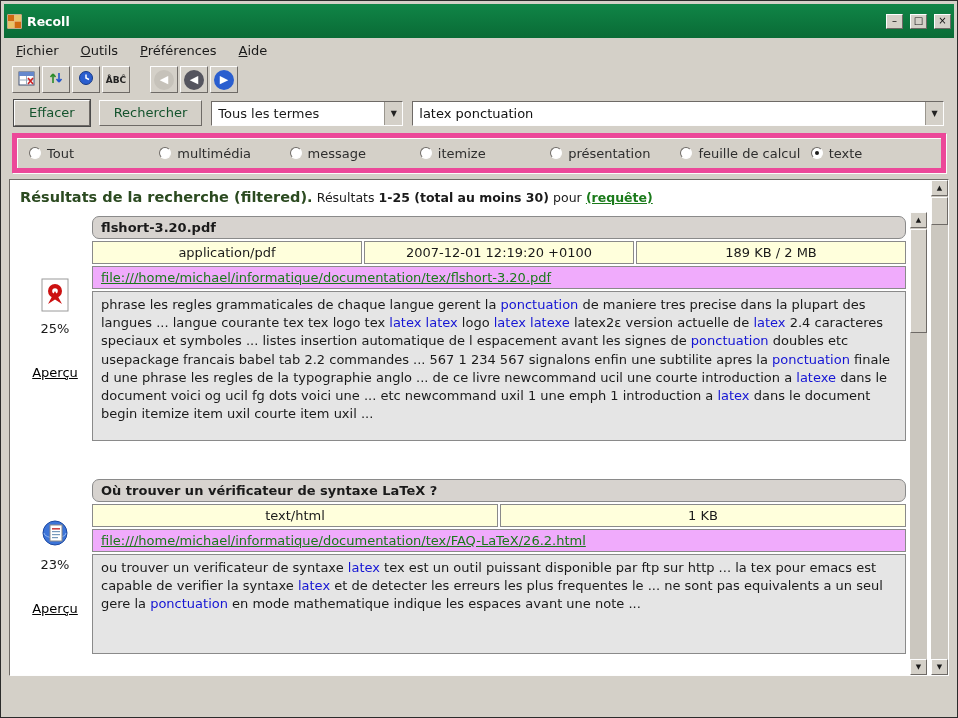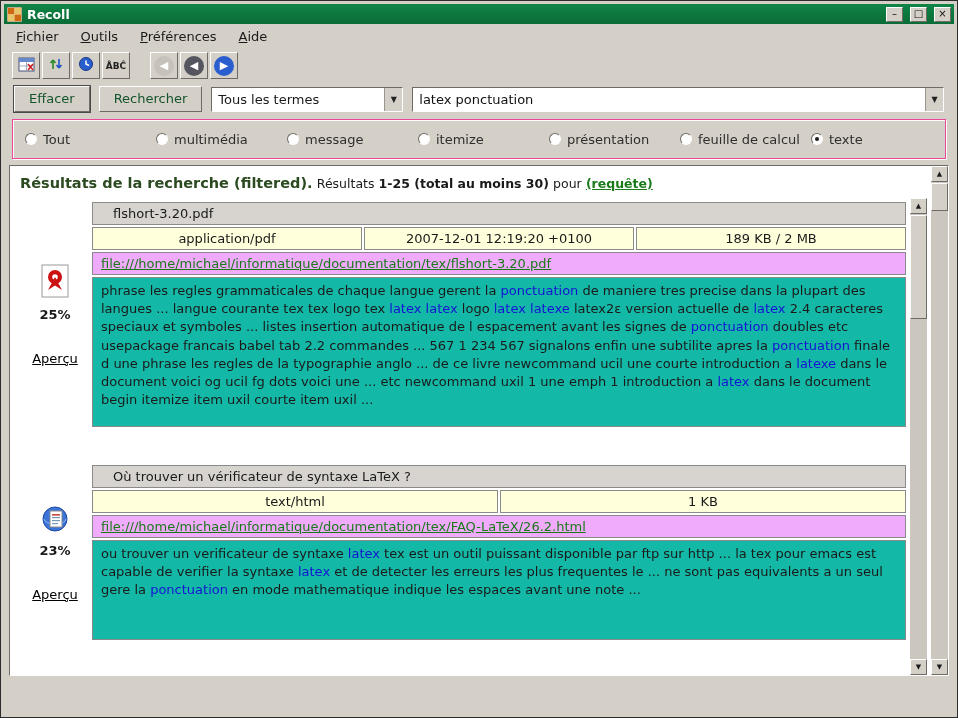--- a/index.html
+++ b/index.html
@@ -3,21 +3,21 @@
 <meta charset="utf-8">
 <style>
   * { box-sizing: border-box; margin: 0; padding: 0; }
   html,body { width:958px; height:718px; overflow:hidden; }
   body { font-family:"DejaVu Sans", sans-serif; font-size:13px; color:#1a1a1a; background:#d4d0c8; }
 
   .window { width:958px; height:718px; background:#d4d0c8; border:1px solid #2b2b2b;
             padding:3px; display:flex; flex-direction:column; }
 
   
-  .titlebar { height:20px; background:linear-gradient(#108547,#0a6b36); display:flex;
+  .titlebar { height:34px; background:linear-gradient(#108547,#0a6b36); display:flex;
               align-items:center; padding:0 3px; gap:5px; flex:none; }
   .titlebar .title { color:#fff; font-weight:bold; font-size:12.5px; flex:1; }
   .app-icon { width:15px; height:15px; display:inline-block; }
   .winbtn { width:17px; height:15px; background:#d4d0c8; border:1px solid;
             border-color:#fdfdfd #6e6a66 #6e6a66 #fdfdfd; font-size:10px; line-height:12px;
             text-align:center; color:#111; margin-left:2px; }
 
   
   .menubar { height:25px; display:flex; align-items:center; gap:14px; padding:0 8px; flex:none; }
   .menu-item { display:inline-block; padding:2px 4px; }
@@ -47,21 +47,21 @@
   .combo-arrow { width:18px; height:100%; background:#d4d0c8; border-left:1px solid #9a968e;
                  display:flex; align-items:center; justify-content:center; font-size:8px; color:#222; }
   .query-wrap { flex:1; height:25px; position:relative; display:flex; }
   .query-wrap input { flex:1; height:100%; border:1px solid; border-color:#6e6a66 #fdfdfd #fdfdfd #6e6a66;
                       background:#fff; padding:0 22px 0 6px; font:inherit; color:#111; }
   .query-arrow { position:absolute; right:1px; top:1px; bottom:1px; width:18px; background:#d4d0c8;
                  display:flex; align-items:center; justify-content:center; font-size:8px; color:#222;
                  border-left:1px solid #9a968e; }
 
   
-  .filter-row { height:40px; margin:3px 8px 6px; border:1px solid #ec4899;
+  .filter-row { height:40px; margin:3px 8px 6px; border:5px solid #ec4899;
                 box-shadow:inset 1px 1px 0 #fcfcfa, 1px 1px 0 #fcfcfa;
                 display:flex; align-items:center; padding-left:12px; flex:none; }
   .filter-item { width:131px; display:flex; align-items:center; gap:6px; color:#2e2e2e; }
   .radio { width:12px; height:12px; border-radius:50%; background:#fff; flex:none;
            border:1px solid; border-color:#6e6a66 #fdfdfd #fdfdfd #6e6a66; position:relative; }
   .radio.checked::after { content:""; position:absolute; left:3px; top:3px; width:4px; height:4px;
                           border-radius:50%; background:#1c1c1c; }
 
   
   .results-panel { flex:1; margin:0 5px; background:#fff; position:relative;
@@ -72,31 +72,31 @@
   .res-count-pre { font-size:12.5px; }
   .res-count { font-weight:bold; font-size:12.5px; }
   .query-link { font-weight:bold; color:#1a7a1a; text-decoration:underline; font-size:12.5px; }
 
   .res-list { flex:1; position:relative; padding:4px 25px 0 8px; overflow:hidden; }
 
   .result-box { display:flex; }
   .result-box + .result-box { margin-top:38px; }
   .icon-col { width:74px; flex:none; display:flex; flex-direction:column; align-items:center;
               justify-content:center; gap:4px; }
-  .relevance { font-weight:bold; margin-top:2px; }
+  .relevance { font-weight:normal; margin-top:2px; }
   .preview-link { color:#000000; text-decoration:underline; margin-top:25px; }
 
   .res-table { flex:1; display:flex; flex-direction:column; gap:2px; }
   .cell { border:1px solid #8a8a8a; }
-  .title-cell { background:#d7d3cf; font-weight:normal; padding:3px 20px; }
+  .title-cell { background:#d7d3cf; font-weight:bold; padding:3px 8px;border-radius:7px; }
   .meta-row { display:flex; gap:2px; }
   .meta-cell { flex:1; background:#ffffdc; text-align:center; padding:3px 4px; }
   .url-cell { background:#f0abfc; padding:3px 8px; }
   .url-cell a { color:#1a7a1a; text-decoration:underline; }
-  .snippet-cell { background:#14b8a6; padding:4px 8px; line-height:1.4; }
+  .snippet-cell { background:#e5e5e5; padding:4px 8px; line-height:1.4; }
   .snippet-1 { min-height:150px; }
   .snippet-2 { min-height:100px; }
   .hl { color:#1414d4; }
 
   
   .vscroll { position:absolute; top:0; bottom:0; width:17px; background:#cbc7bf; }
   .outer-scroll { right:0; }
   .inner-scroll { right:4px; }
   .sb-btn { position:absolute; left:0; width:17px; height:16px; background:#d4d0c8;
             border:1px solid; border-color:#fdfdfd #6e6a66 #6e6a66 #fdfdfd;

